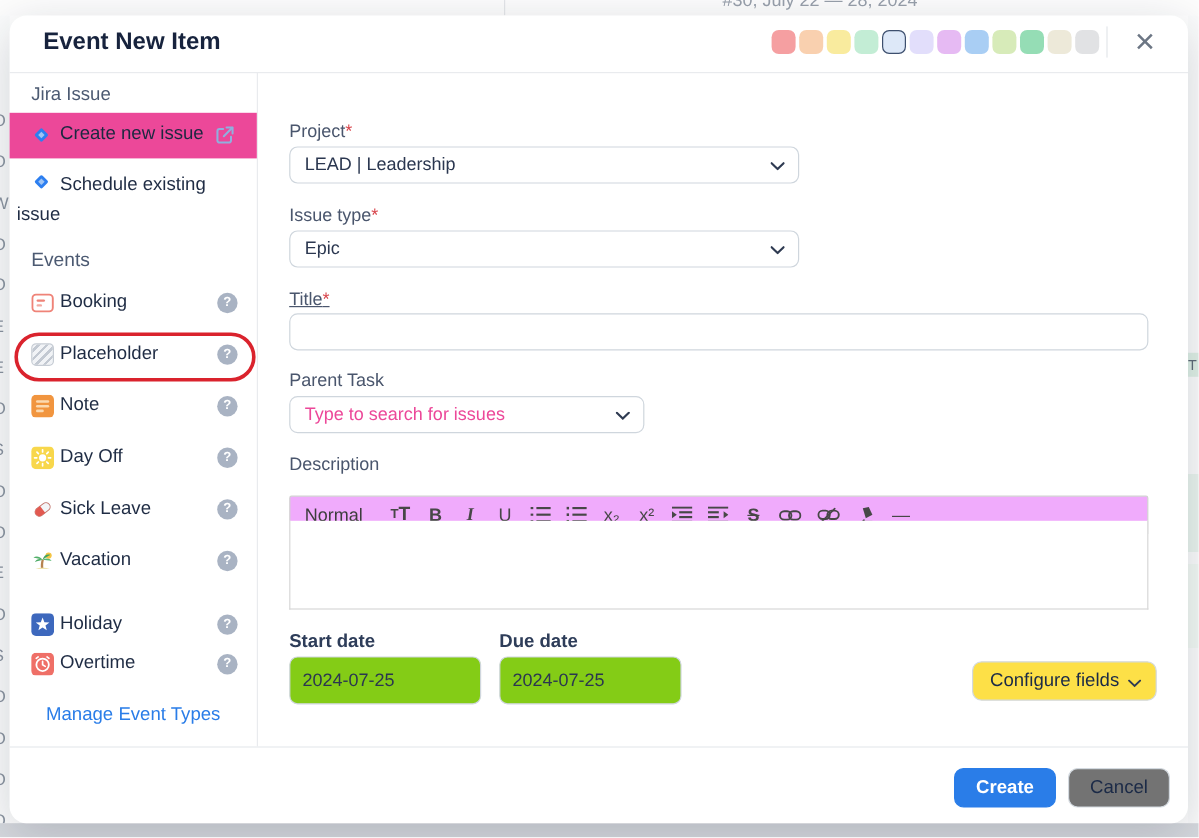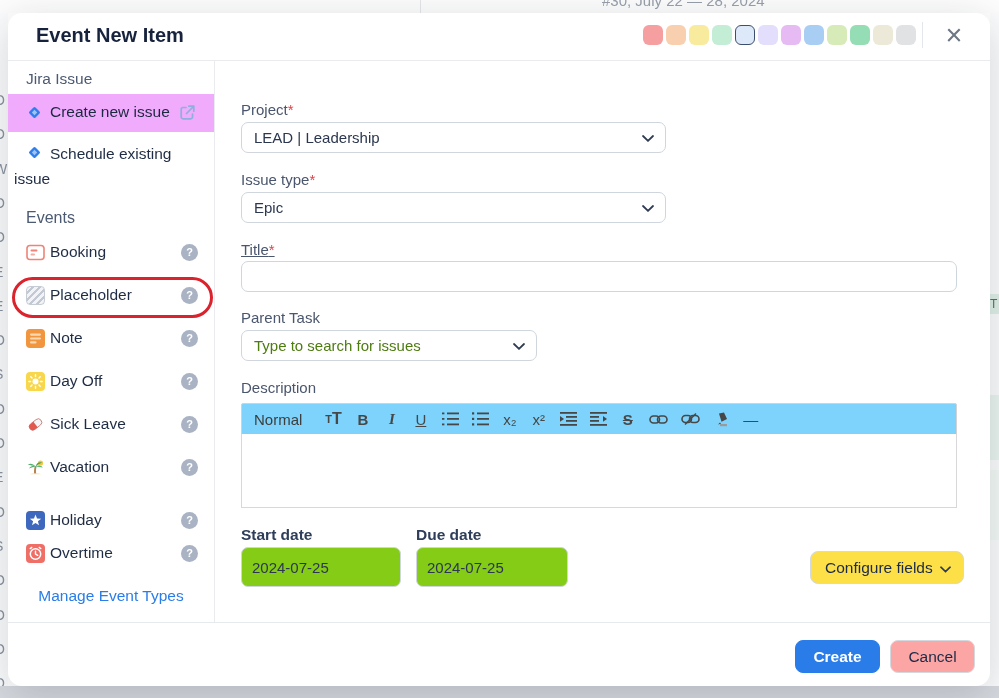--- a/index.html
+++ b/index.html
@@ -30,61 +30,61 @@
   .header-sep { position:absolute; left:0; top:47px; width:982px; height:1px; background:#e9ebee; }
   .v-divider { position:absolute; left:206px; top:47px; width:1px; height:562px; background:#e9ebee; }
 
   
   .sidebar { position:absolute; left:0; top:47px; width:206px; height:562px; }
   .section-header { position:absolute; left:18px; font-size:15.5px; color:#4c5a72; }
   .side-row { position:absolute; left:0; width:206px; height:26px; cursor:pointer; }
   .side-row .row-icon { position:absolute; left:18px; top:3px; width:19px; height:19px; }
   .side-row .row-label { position:absolute; left:42px; top:3px; font-size:15.5px; color:#1f2c44; }
   .help-dot { position:absolute; left:173px; top:4px; width:17px; height:17px; border-radius:50%; background:#a9b3c3; color:#fff; font-size:11px; font-weight:700; text-align:center; line-height:17px; cursor:pointer; }
-  .selected-row { position:absolute; left:0; top:34px; width:206px; height:38px; background:#f0abfc; cursor:pointer; }
+  .selected-row { position:absolute; left:0; top:34px; width:206px; height:38px; background:#ec4899; cursor:pointer; }
   .selected-row .row-icon { position:absolute; left:18px; top:10px; width:17px; height:17px; }
   .selected-row .row-label { position:absolute; left:42px; top:9px; font-size:15.5px; color:#1b2840; }
   .selected-row .ext-icon { position:absolute; left:170px; top:9px; }
   .wrap-row { position:absolute; left:6px; top:81px; width:178px; line-height:25px; font-size:15.5px; color:#1f2c44; cursor:pointer; }
   .wrap-row svg { vertical-align:-2px; margin-left:12px; margin-right:7px; }
   .placeholder-swatch { display:inline-block; width:18px; height:18px; border-radius:4px; border:1px solid #c6ccd4;
       background:repeating-linear-gradient(135deg,#f1f3f6 0 3px,#c3c9d2 3px 5px); }
   .annotation { position:absolute; left:4px; top:217px; width:201px; height:41px; border:3.5px solid #da232d; border-radius:21px; pointer-events:none; }
   .manage-link { position:absolute; left:0; top:527px; width:206px; text-align:center; font-size:15.5px; font-weight:500; color:#2a7de8; cursor:pointer; }
 
   
   .form-label { position:absolute; font-size:15px; color:#4a566d; }
   .req { color:#d8454c; }
   .select-box { position:absolute; height:31px; background:#fff; border:1px solid #cfd6dd; border-radius:7px; cursor:pointer; }
   .select-box .sel-value { position:absolute; left:12px; top:6px; font-size:15px; color:#2b3750; white-space:nowrap; }
-  .select-box .sel-placeholder { color:#4d7c0f; }
+  .select-box .sel-placeholder { color:#ec4899; }
   .select-box .chev { position:absolute; right:11px; top:12px; }
   .text-input { position:absolute; height:31px; background:#fff; border:1px solid #cfd6dd; border-radius:7px; font-family:"Liberation Sans",sans-serif; font-size:15px; color:#2b3750; padding:0 10px; outline:none; }
   .date-label { position:absolute; font-size:15.5px; font-weight:700; color:#2e3d59; }
   .date-input { position:absolute; height:40px; background:#84cc16; border:1px solid #cfd6dd; border-radius:7px; font-family:"Liberation Sans",sans-serif; font-size:15px; color:#2b3750; padding:0 10px; outline:none; }
 
-  .toolbar { position:absolute; left:233px; top:390px; width:716px; height:32px; background:#7dd3fc; border:1px solid #d2d2d2; border-radius:2px 2px 0 0; display:flex; align-items:center; padding:0 12px; gap:13px; }
+  .toolbar { position:absolute; left:233px; top:400px; width:716px; height:32px; background:#f0abfc; border:1px solid #d2d2d2; border-radius:2px 2px 0 0; display:flex; align-items:center; padding:0 12px; gap:13px; }
   .tb-style { font-size:15px; color:#3d3d3d; margin-right:10px; cursor:pointer; }
   .tb-btn { display:inline-flex; align-items:center; justify-content:center; min-width:16px; height:20px; color:#474747; font-size:15px; cursor:pointer; }
   .tb-bold { font-weight:700; }
   .tb-italic { font-style:italic; font-family:"Liberation Serif",serif; font-weight:700; }
   .tb-underline { text-decoration:underline; }
   .tb-strike { text-decoration:line-through; font-weight:600; }
   .tb-size .big { font-size:16px; font-weight:600; }
   .tb-size .small { font-size:11px; font-weight:600; }
   .editor-area { position:absolute; left:233px; top:421px; width:716px; height:74px; background:#fff; border:1px solid #d8d8d8; border-top:none; }
 
   .config-btn { position:absolute; left:802px; top:538px; width:154px; height:33px; background:#fde047; border:1px solid #d3d9df; border-radius:8px; cursor:pointer; }
   .config-btn .cfg-label { position:absolute; left:14px; top:7px; font-size:15.5px; color:#1b2a47; }
   .config-btn .chev { position:absolute; right:12px; top:14px; }
 
   .footer-sep { position:absolute; left:0; top:609px; width:982px; height:1px; background:#e7eaed; }
   .btn { position:absolute; top:627px; height:33px; border-radius:8px; font-family:"Liberation Sans",sans-serif; font-size:15.5px; cursor:pointer; }
   .btn-create { left:787px; width:85px; background:#2a7de8; border:1px solid #2a7de8; color:#fff; font-weight:700; }
-  .btn-cancel { left:882px; width:85px; background:#fca5a5; border:1px solid #d3d9df; color:#1b2a47; }
+  .btn-cancel { left:882px; width:85px; background:#737373; border:1px solid #d3d9df; color:#1b2a47; }
 </style>
 </head>
 <body>
 
 <div class="page">
 
   <div class="bg-top">
     <div class="bg-vline"></div>
     <span class="bg-week">#30, July 22 — 28, 2024</span>
   </div>

